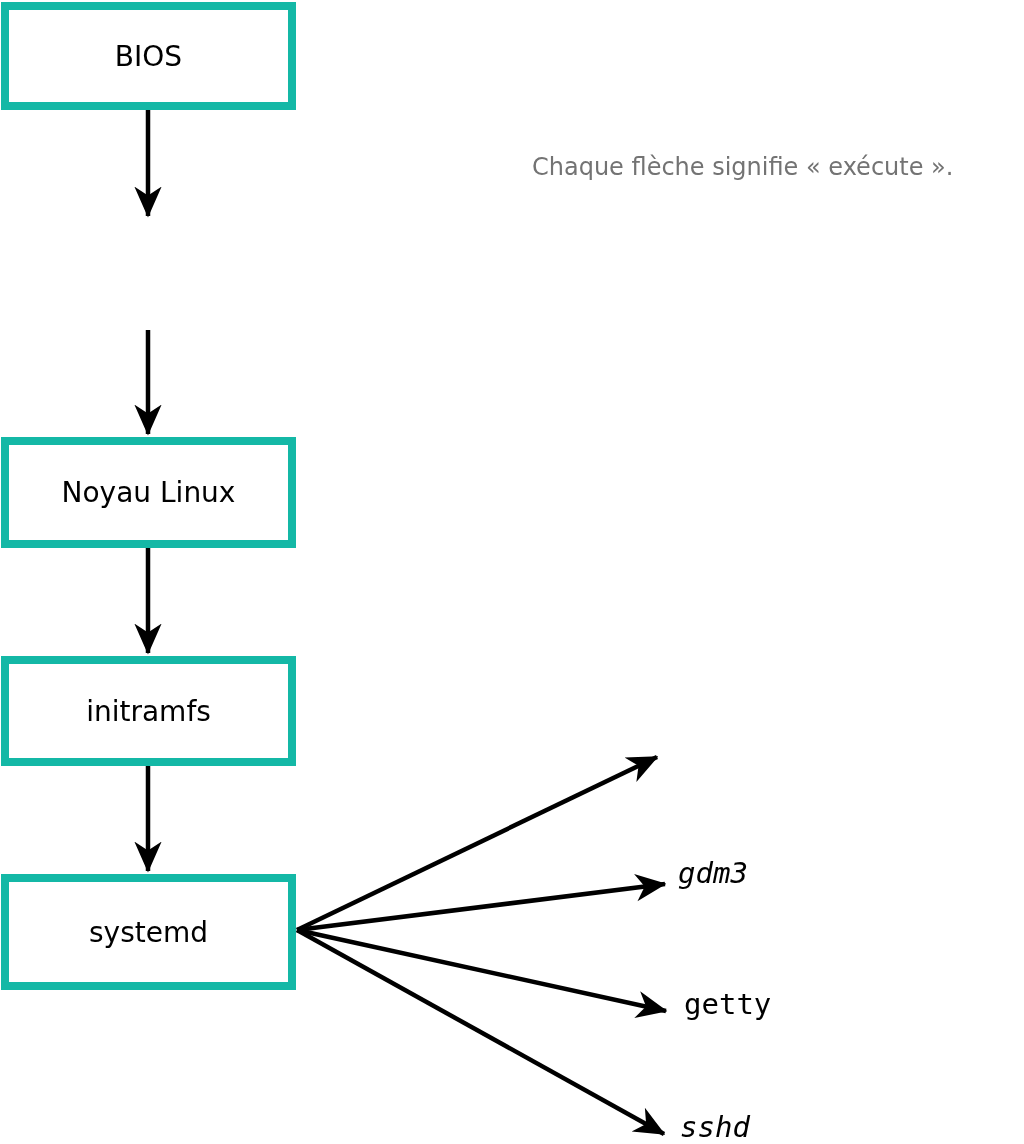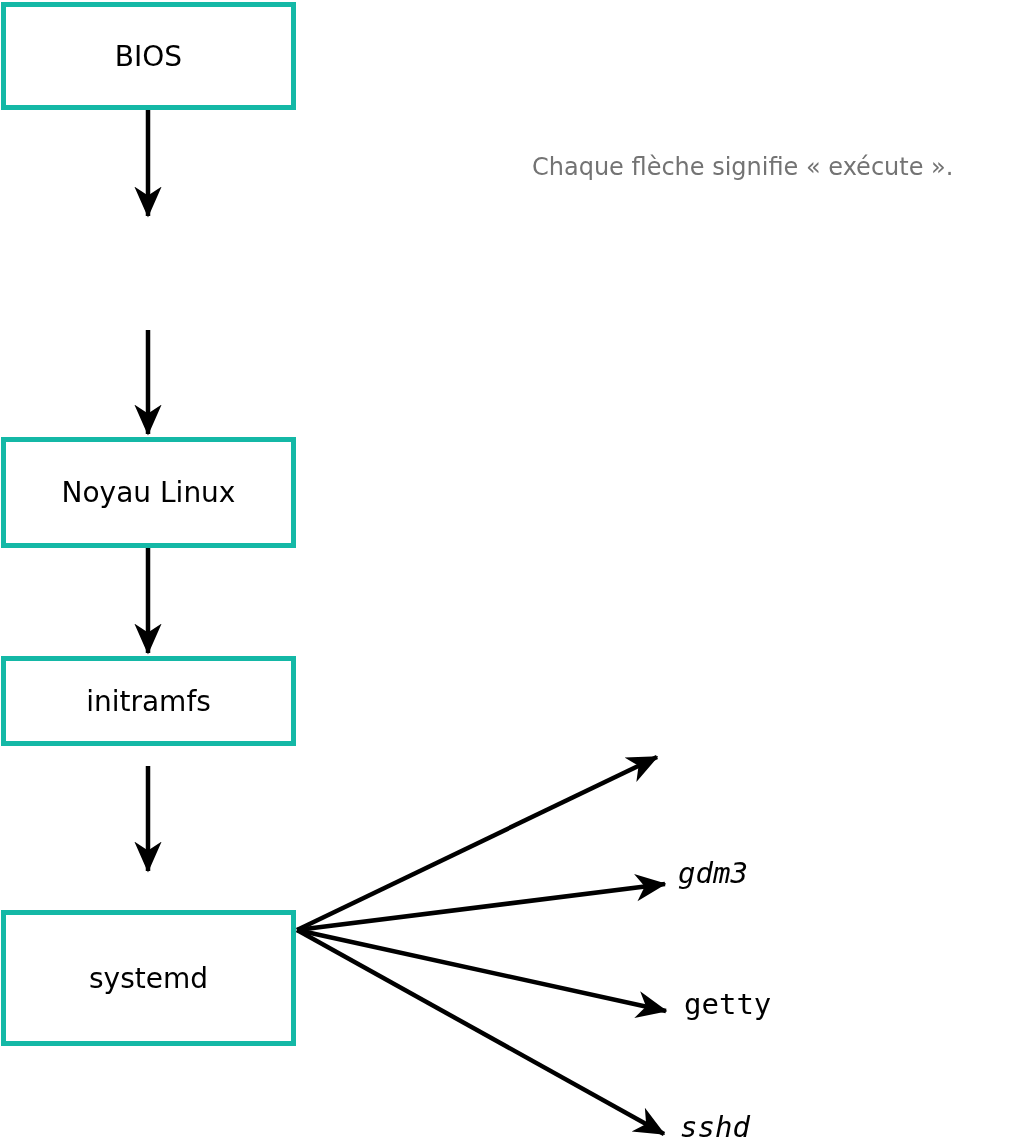--- a/index.html
+++ b/index.html
@@ -16,21 +16,21 @@
     position: absolute;
     left: 0; top: 0;
     width: 1024px; height: 1144px;
   }
   .node {
     position: absolute;
     left: 1px;
     width: 295px;
     box-sizing: border-box;
     background: #ffffff;
-    border: 5px solid #14b8a6;
+    border: 8px solid #14b8a6;
     display: flex;
     align-items: center;
     justify-content: center;
   }
   .node .label {
     font-size: 28px;
     line-height: 35px;
     white-space: pre-line;
     text-align: left;
     color: #000000;
@@ -78,25 +78,25 @@
 
   <div class="node" style="top: 2px; height: 108px;">
     <span class="label">BIOS</span>
   </div>
 
 
   <div class="node" style="top: 437px; height: 111px;">
     <span class="label">Noyau Linux</span>
   </div>
 
-  <div class="node" style="top: 656px; height: 90px;">
+  <div class="node" style="top: 656px; height: 110px;">
     <span class="label">initramfs</span>
   </div>
 
-  <div class="node" style="top: 874px; height: 136px; margin-top: 36px;">
+  <div class="node" style="top: 874px; height: 116px;">
     <span class="label">systemd</span>
   </div>
 
   <div class="proc" style="left: 678px; top: 859px; font-style: italic;">gdm3</div>
   <div class="proc" style="left: 684px; top: 990px;">getty</div>
   <div class="proc" style="left: 680px; top: 1113px; font-style: italic;">sshd</div>
 
   <div class="caption">Chaque flèche signifie « exécute ».</div>
 
 </div>

